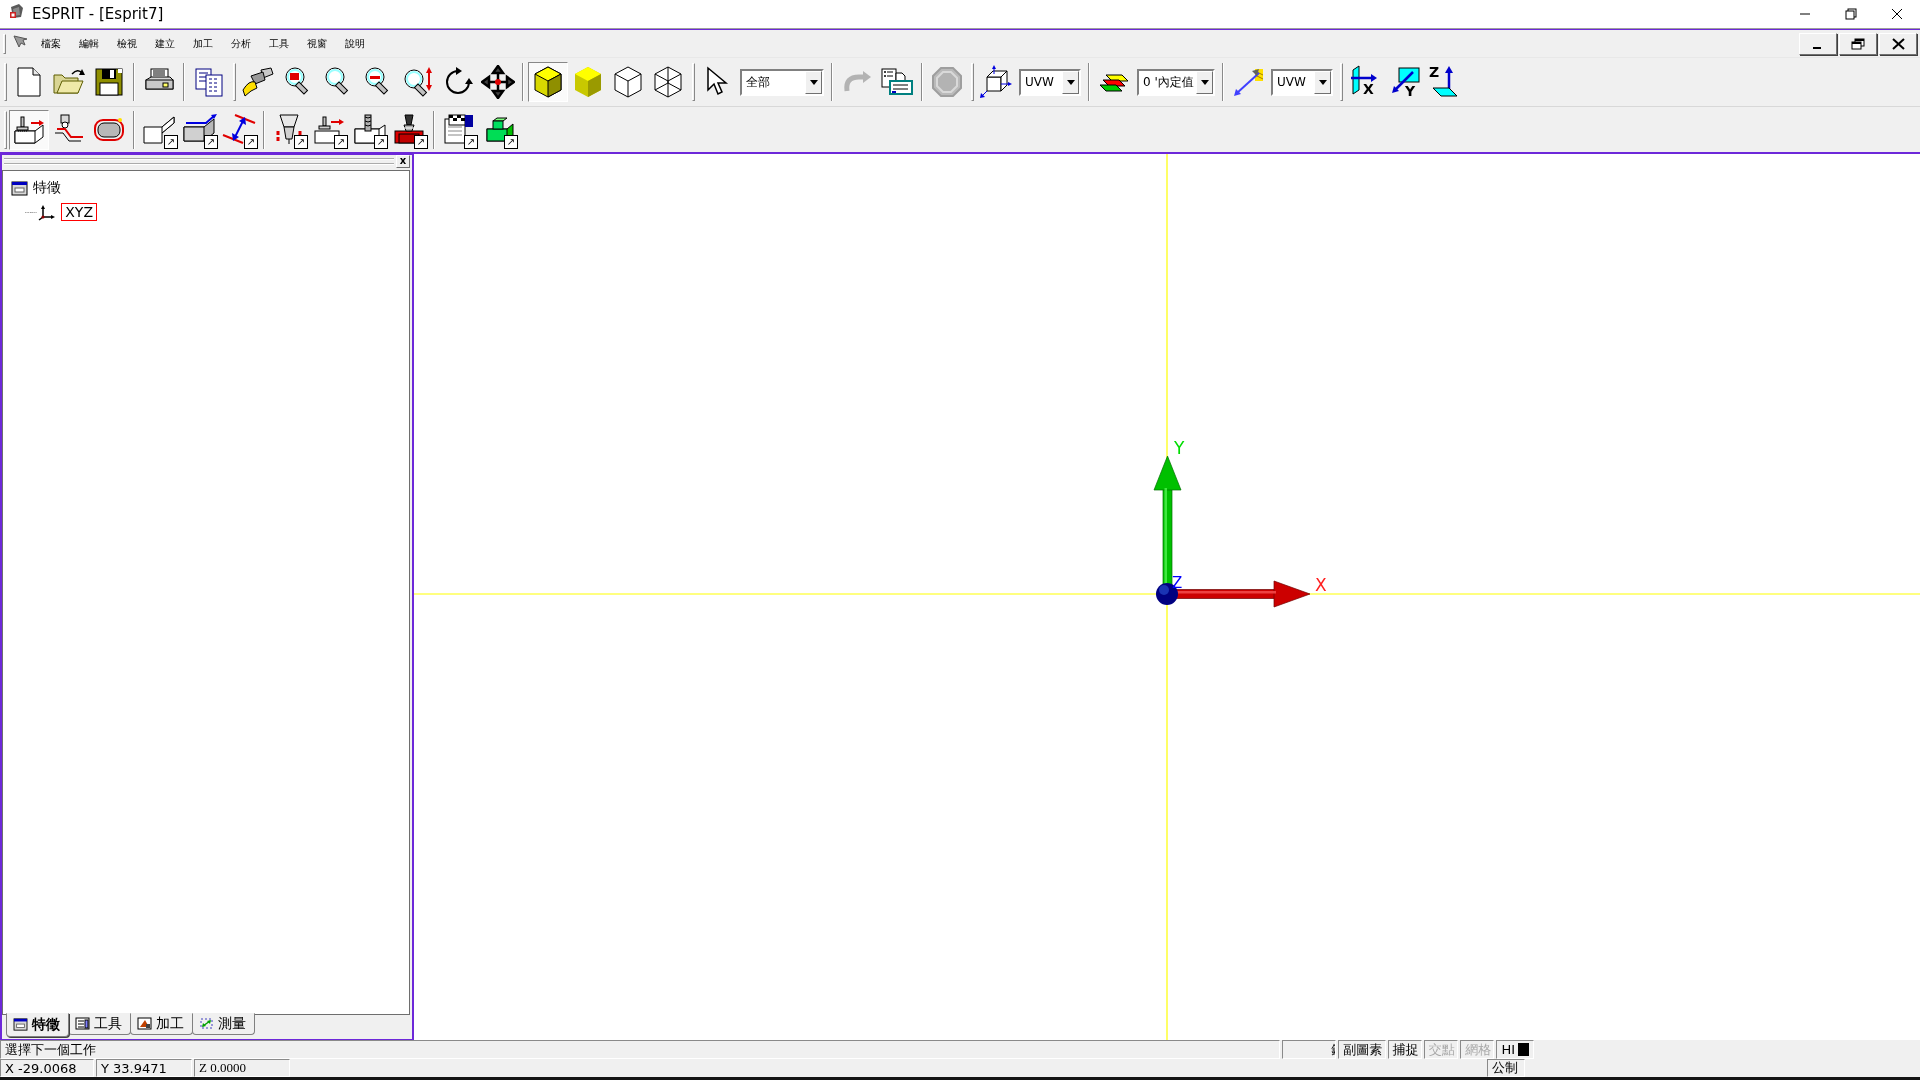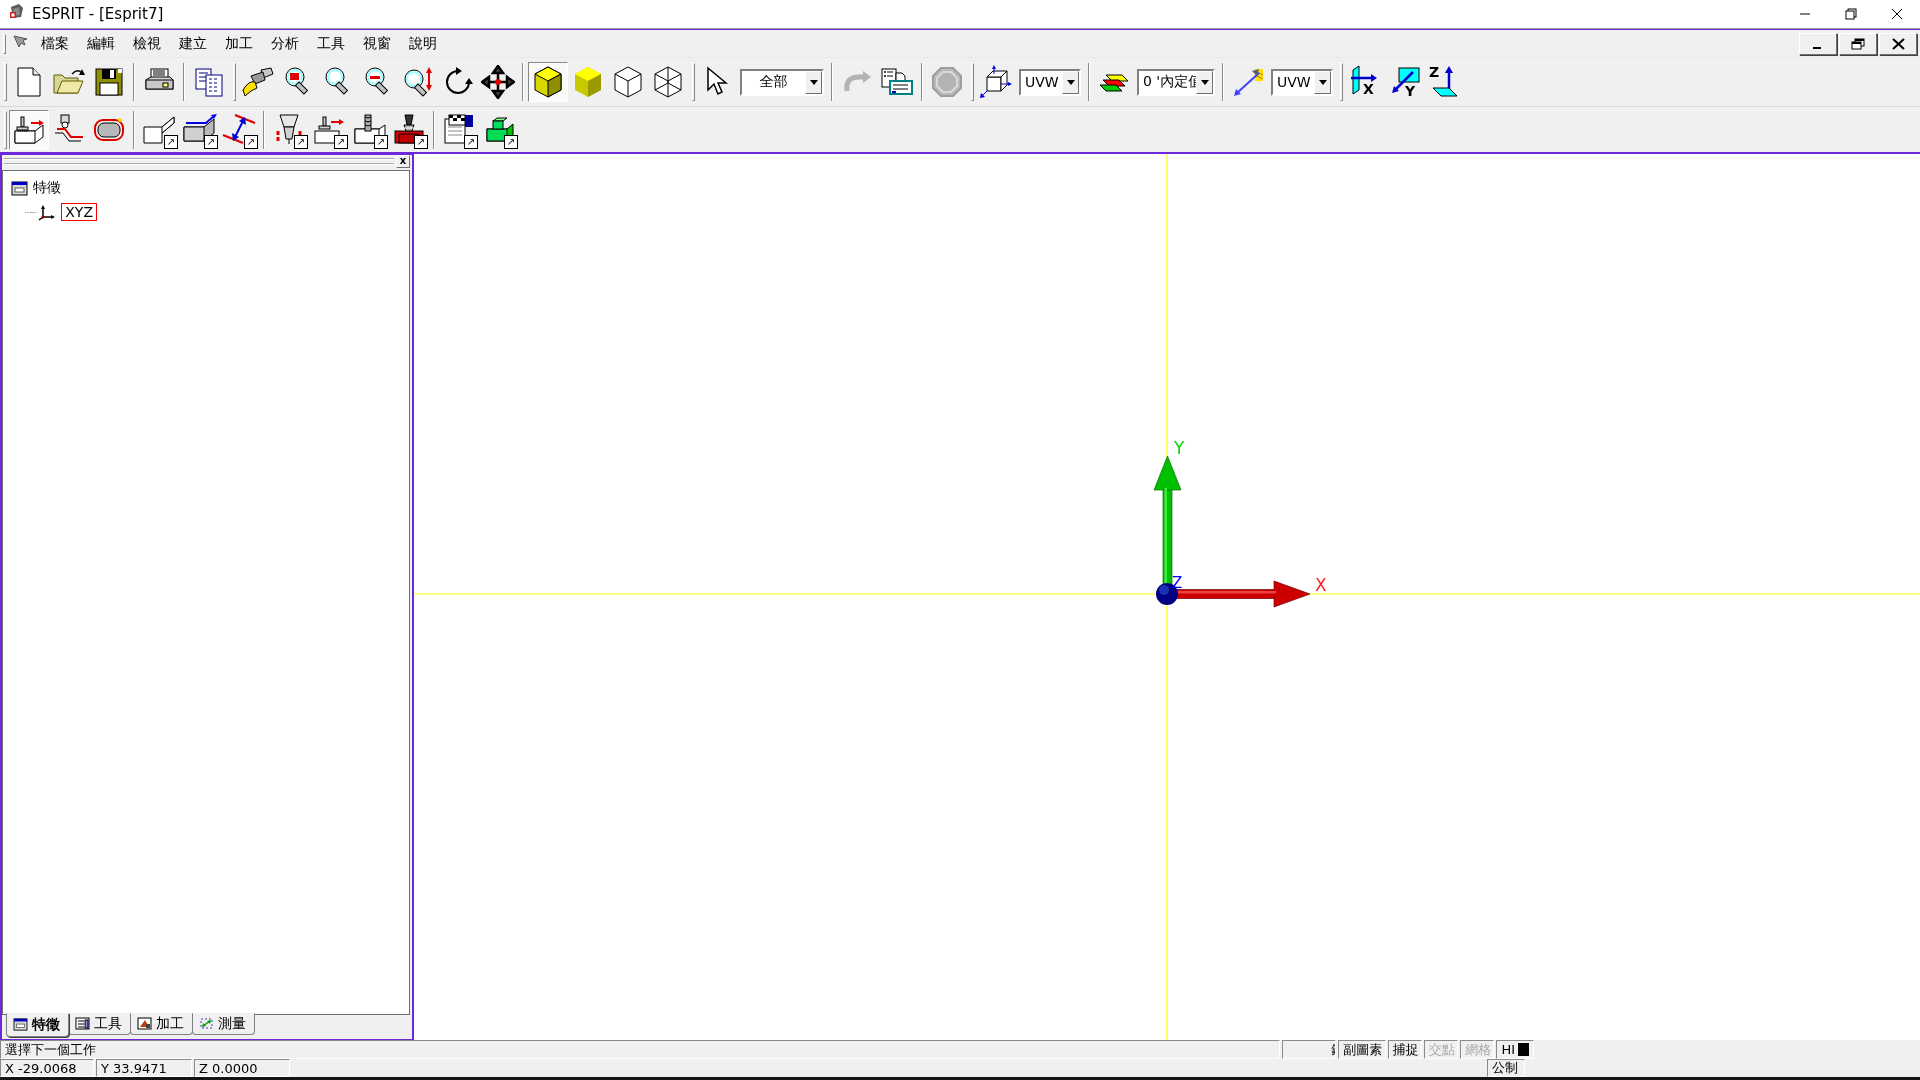--- a/index.html
+++ b/index.html
@@ -9,37 +9,37 @@
   
   .titlebar { position:absolute; left:0; top:0; width:1920px; height:29px; background:#ffffff; display:flex; align-items:center; border-bottom:1px solid #9e9e9e; }
   .titlebar .appicon { margin:0 6px 0 8px; }
   .titlebar .title { font-size:15px; color:#000; }
   .wincontrols { margin-left:auto; display:flex; height:100%; }
   .wbtn { width:46px; height:28px; display:flex; align-items:center; justify-content:center; }
 
   
   .menubar { position:absolute; left:0; top:30px; width:1920px; height:27px; background:#f0f0f0; display:flex; align-items:center; }
   .mgrip { width:3px; height:20px; border:1px solid; border-color:#fff #888 #888 #fff; margin-left:3px; }
-  .menuitem { font-size:14px; color:#000; padding:3px 9px; }
+  .menuitem { font-size:10px; color:#000; padding:3px 9px; }
   .mdicontrols { margin-left:auto; display:flex; gap:2px; margin-right:3px; }
   .mdibtn { width:38px; height:22px; background:#f0f0f0; border:1px solid; border-color:#fff #707070 #707070 #fff; box-shadow:1px 1px 0 #404040; display:flex; align-items:center; justify-content:center; }
 
   
   .toolbar { position:absolute; left:0; width:1920px; background:#f0f0f0; display:flex; align-items:center; border-top:1px solid #e8e8e8; }
   .tb1 { top:57px; height:49px; }
   .tb2 { top:106px; height:46px; border-top:1px solid #d8d8d8; }
   .grip { width:3px; height:38px; border:1px solid; border-color:#fff #888 #888 #fff; margin:0 2px 0 4px; }
   .sep { width:0; height:38px; border-left:1px solid #8a8a8a; border-right:1px solid #fff; margin:0 4px; }
   .tbbtn { position:relative; width:40px; height:40px; display:flex; align-items:center; justify-content:center; }
   .tbbtn.pressed { border:1px solid; border-color:#888 #fff #fff #888; background:#fafafa; }
   .tbbtn.disabled svg { opacity:.95; }
   .flyout { position:absolute; right:1px; bottom:1px; width:14px; height:14px; background:#fff; border:1px solid #000; font-size:10px; line-height:12px; text-align:center; color:#000; }
 
   .combo { height:27px; background:#fff; border:2px solid; border-color:#808080 #fff #fff #808080; display:flex; align-items:center; margin:0 3px; }
-  .combo .cval { font-size:14px; padding:0 4px; white-space:nowrap; overflow:hidden; flex:1;text-align:center; }
+  .combo .cval { font-size:12px; padding:0 4px; white-space:nowrap; overflow:hidden; flex:1; }
   .combo .cbtn { width:17px; height:100%; background:#f0f0f0; border:1px solid; border-color:#fff #707070 #707070 #fff; display:flex; align-items:center; justify-content:center; flex:0 0 17px; }
   .arrow-down { width:0; height:0; border-left:4px solid transparent; border-right:4px solid transparent; border-top:5px solid #000; }
 
   
   .panel { position:absolute; left:2px; top:155px; width:410px; height:884px; background:#f0f0f0; }
   .panel-grip { height:13px; display:flex; align-items:center; }
   .panel-grip .lines { flex:1; height:7px; border-top:2px groove #fff; border-bottom:2px groove #fff; margin:0 2px; }
   .panel-close { width:14px; height:13px; background:#f0f0f0; border:1px solid; border-color:#fff #707070 #707070 #fff; font-size:10px; line-height:10px; text-align:center; font-weight:bold; margin-right:2px; }
   .tree { position:absolute; left:0; top:15px; width:408px; height:845px; background:#fff; border:1px solid #6e6e6e; overflow:hidden; }
   .tree-root { display:flex; align-items:center; gap:5px; margin:8px 0 0 8px; font-size:14px; }
@@ -640,20 +640,20 @@
         <span>HI</span>
         <span class="hiblock"></span>
       </div>
       <div class="hline">
           <div class="ln"></div>
         </div>
     </div>
     <div class="srow srowB">
       <div class="scell" style="width:94px;">X -29.0068</div>
       <div class="scell" style="width:96px;">Y 33.9471</div>
-      <div class="scell" style="width:96px;">Z 0.0000</div>
+      <div class="scell" style="width:96px;font-family:Liberation Serif, serif;">Z 0.0000</div>
       <div style="flex:1;"></div>
       <div class="scell" style="width:38px; margin-right:15px;">公制</div>
     </div>
   </div>
   <div class="blackstrip"></div>
 
 </div>
 
 </body></html>

